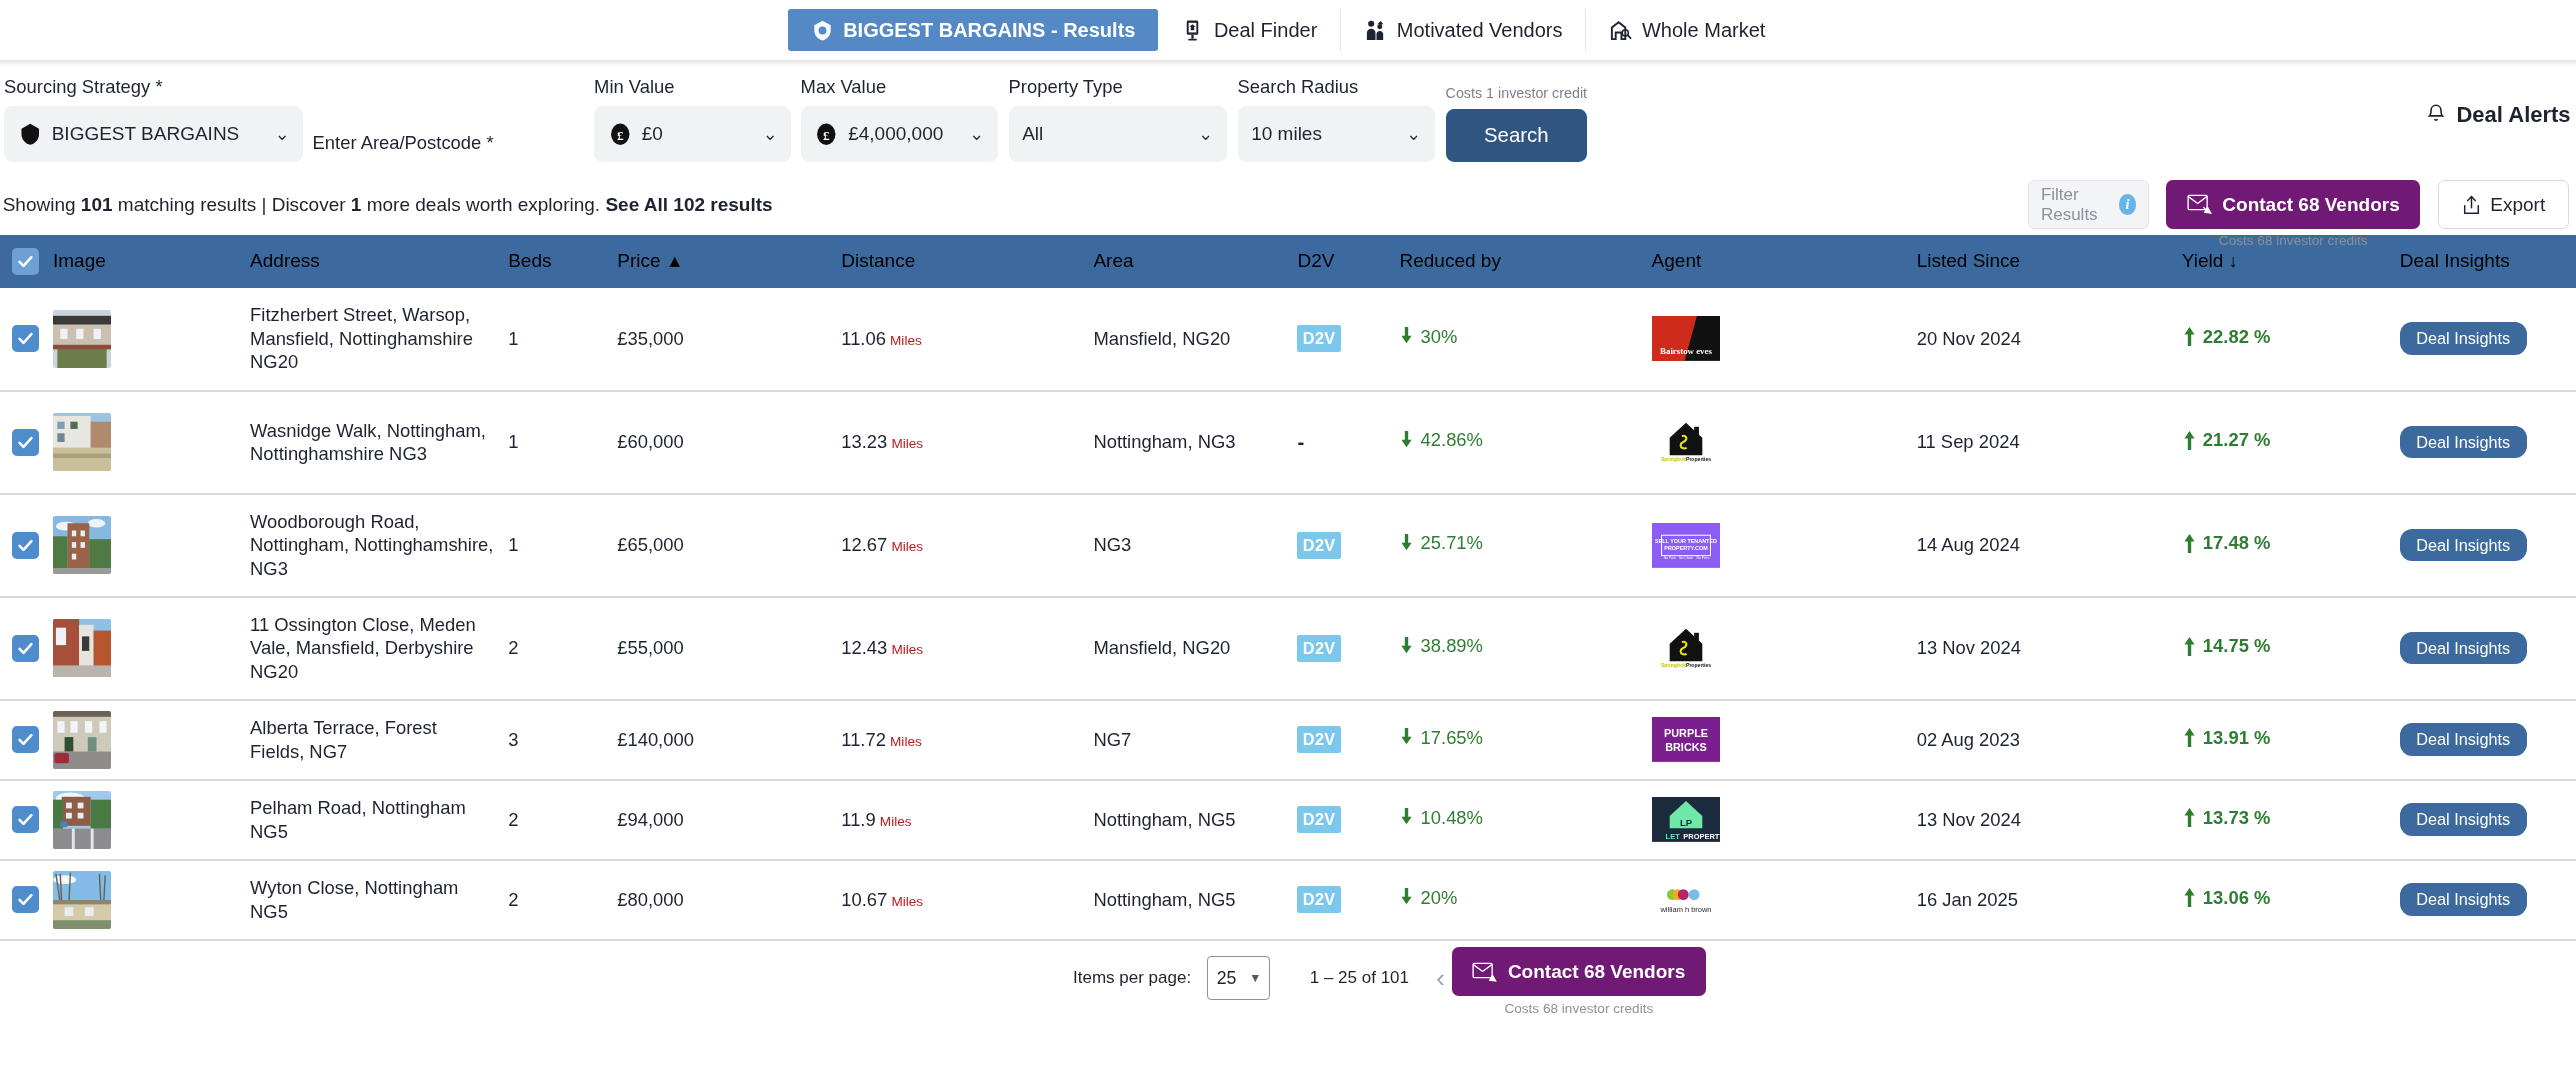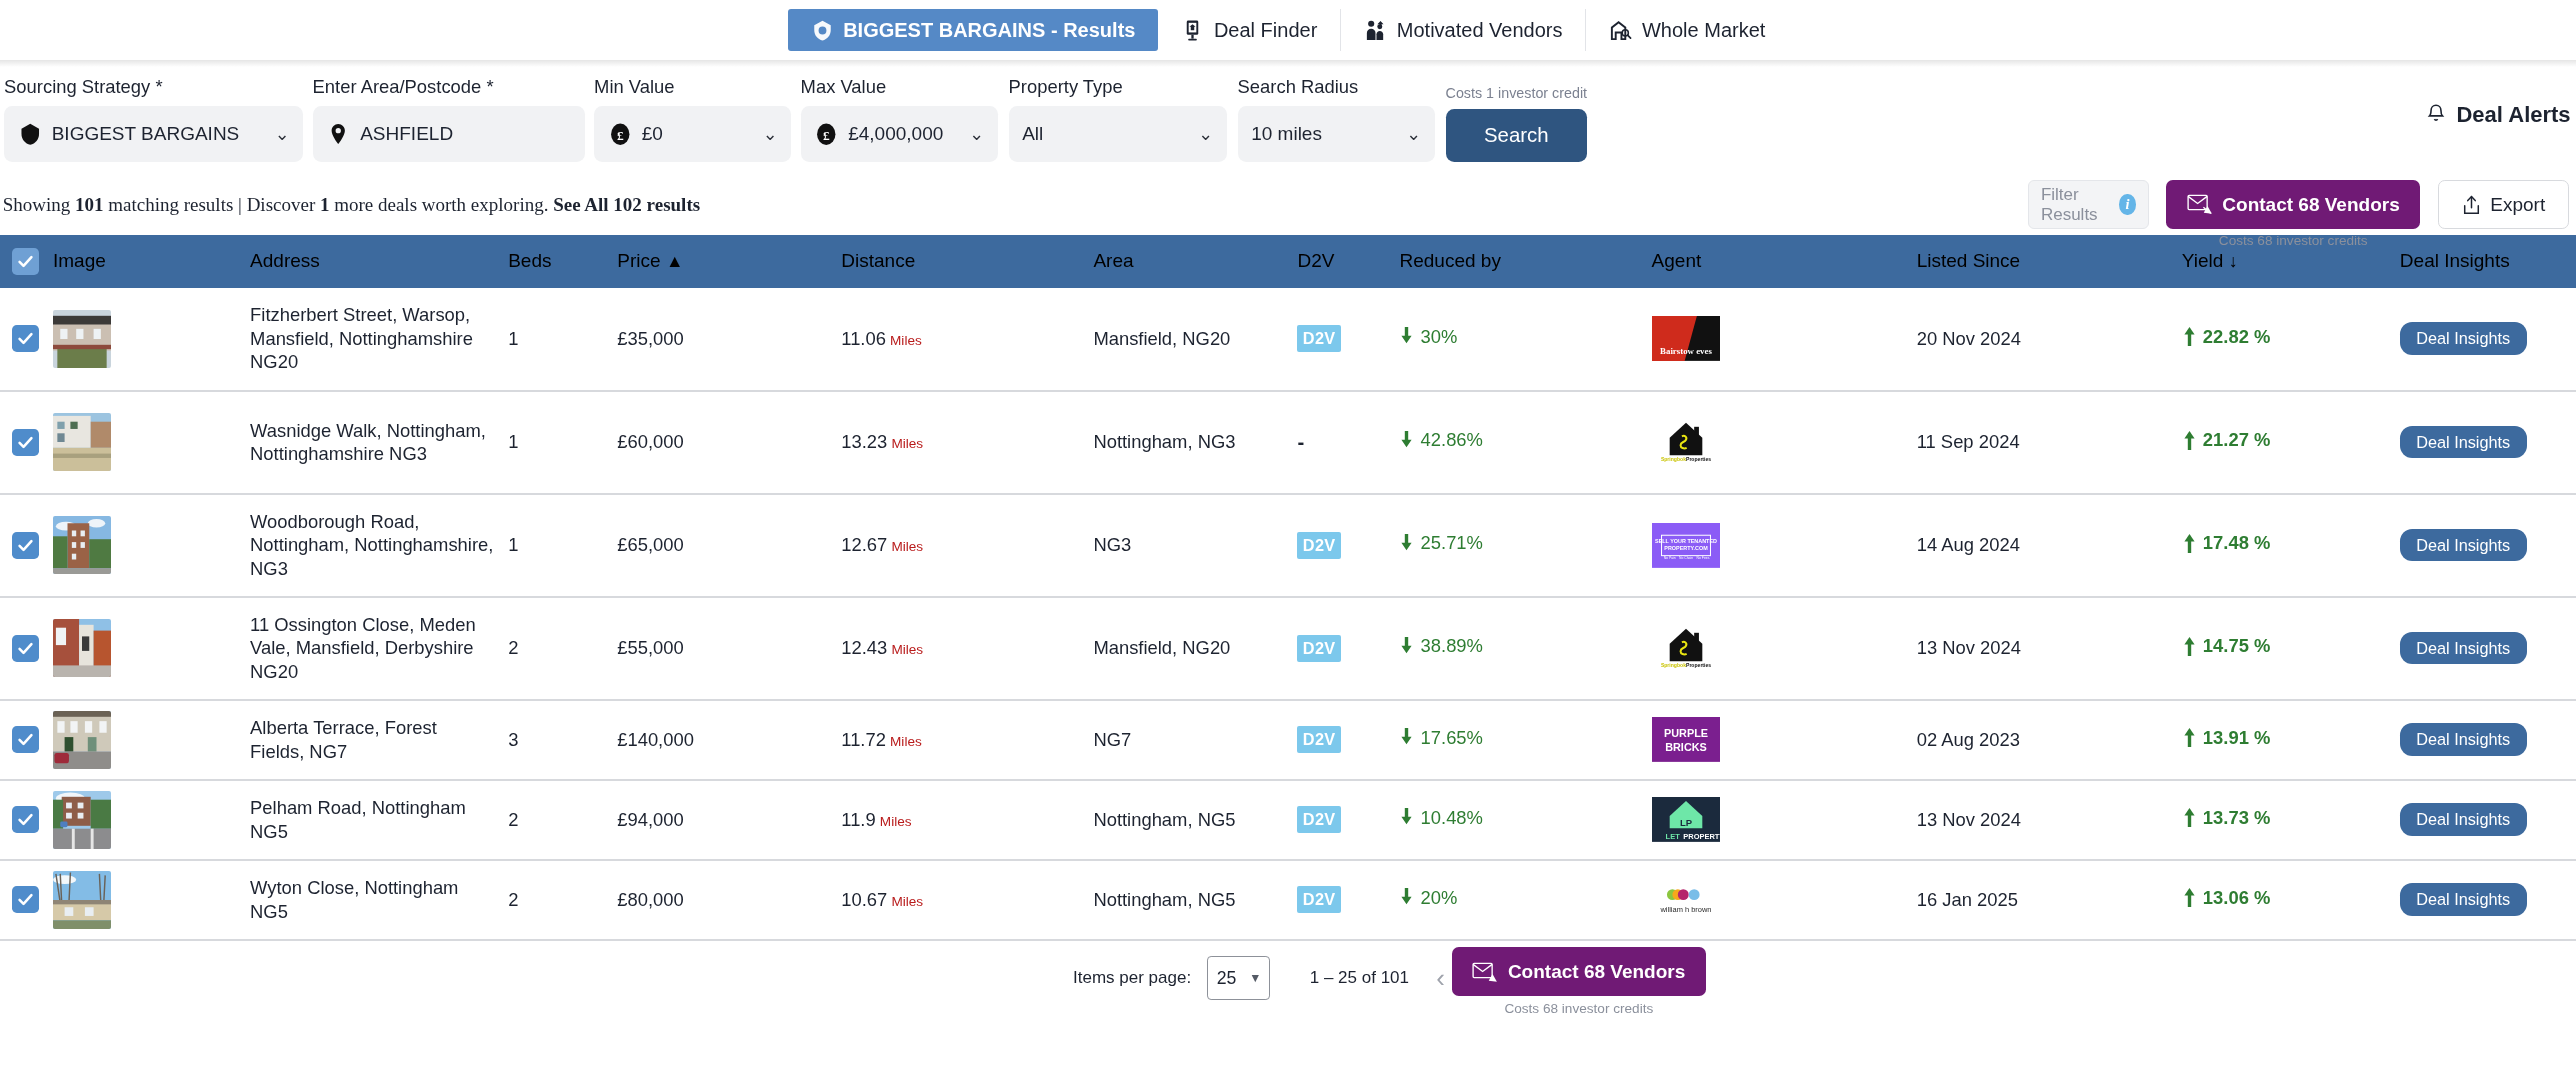--- a/index.html
+++ b/index.html
@@ -117,21 +117,21 @@
   .deal-alerts .bell svg { width:100%; height:100%; display:block; }
 
   
   .summarybar {
     height: 60px;
     display: flex;
     align-items: center;
     position: relative;
     padding-left: 2.7px;
   }
-  .summary-text { font-size: 19px; color: #1d2330; white-space: nowrap; font-family: Liberation Serif, serif; }
+  .summary-text { font-size: 19px; color: #1d2330; white-space: nowrap; }
   .summary-text b { font-weight: 700; }
   .summary-link { font-weight: 700; color: #1d2330; cursor: pointer; }
 
   .summary-actions {
     position: absolute;
     right: 6.8px; top: 5.4px;
     display: flex; align-items: flex-start; gap: 17.7px;
   }
   .filter-results {
     width: 121px; height: 49px;
@@ -358,28 +358,20 @@
               <path d="M12 1.7 3.4 6.5v5.3c0 5.2 3.6 9.6 8.6 10.6 5-1 8.6-5.4 8.6-10.6V6.5L12 1.7z"></path>
             </svg>
         </span>
         <span class="fval">BIGGEST BARGAINS</span>
         <span class="chev">⌄</span>
       </div>
     </div>
 
     <div class="fgroup" style="width:272px;margin-left:9.5px">
       <div class="flabel">Enter Area/Postcode *</div>
-      <div class="finput">
-        <span class="fi-icon">
-          <svg viewBox="0 0 24 24" fill="#111">
-              <path d="M12 2C8.4 2 5.5 4.9 5.5 8.5c0 4.6 5.3 11.5 6.5 13 1.2-1.5 6.5-8.4 6.5-13C18.5 4.9 15.6 2 12 2zm0 9.1a2.6 2.6 0 1 1 0-5.2 2.6 2.6 0 0 1 0 5.2z"></path>
-            </svg>
-        </span>
-        <span class="fval" placeholder="Enter Area/Postcode">ASHFIELD</span>
-      </div>
     </div>
 
     <div class="fgroup" style="width:197px;margin-left:9.5px">
       <div class="flabel">Min Value</div>
       <div class="finput">
         <span class="fi-icon">
           <svg viewBox="0 0 24 24" style="font-size:28px">
               <ellipse cx="12" cy="12" rx="9" ry="10.5" fill="#111"></ellipse>
               <text x="12" y="17.4" font-size="13" font-family="Liberation Serif, serif" font-weight="bold" fill="#fff" text-anchor="middle">£</text>
             </svg>

